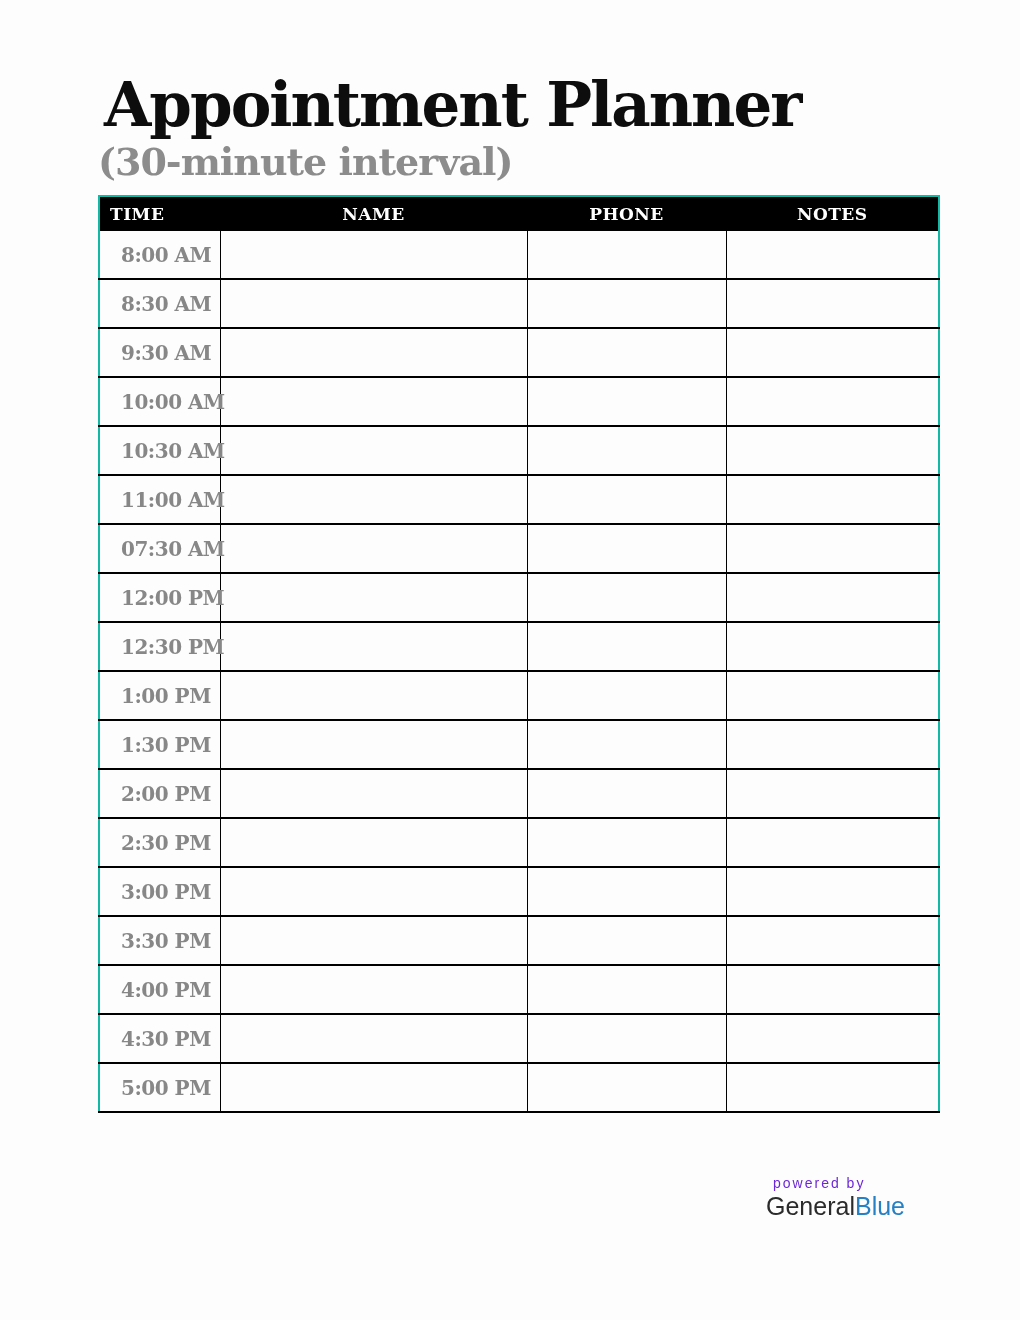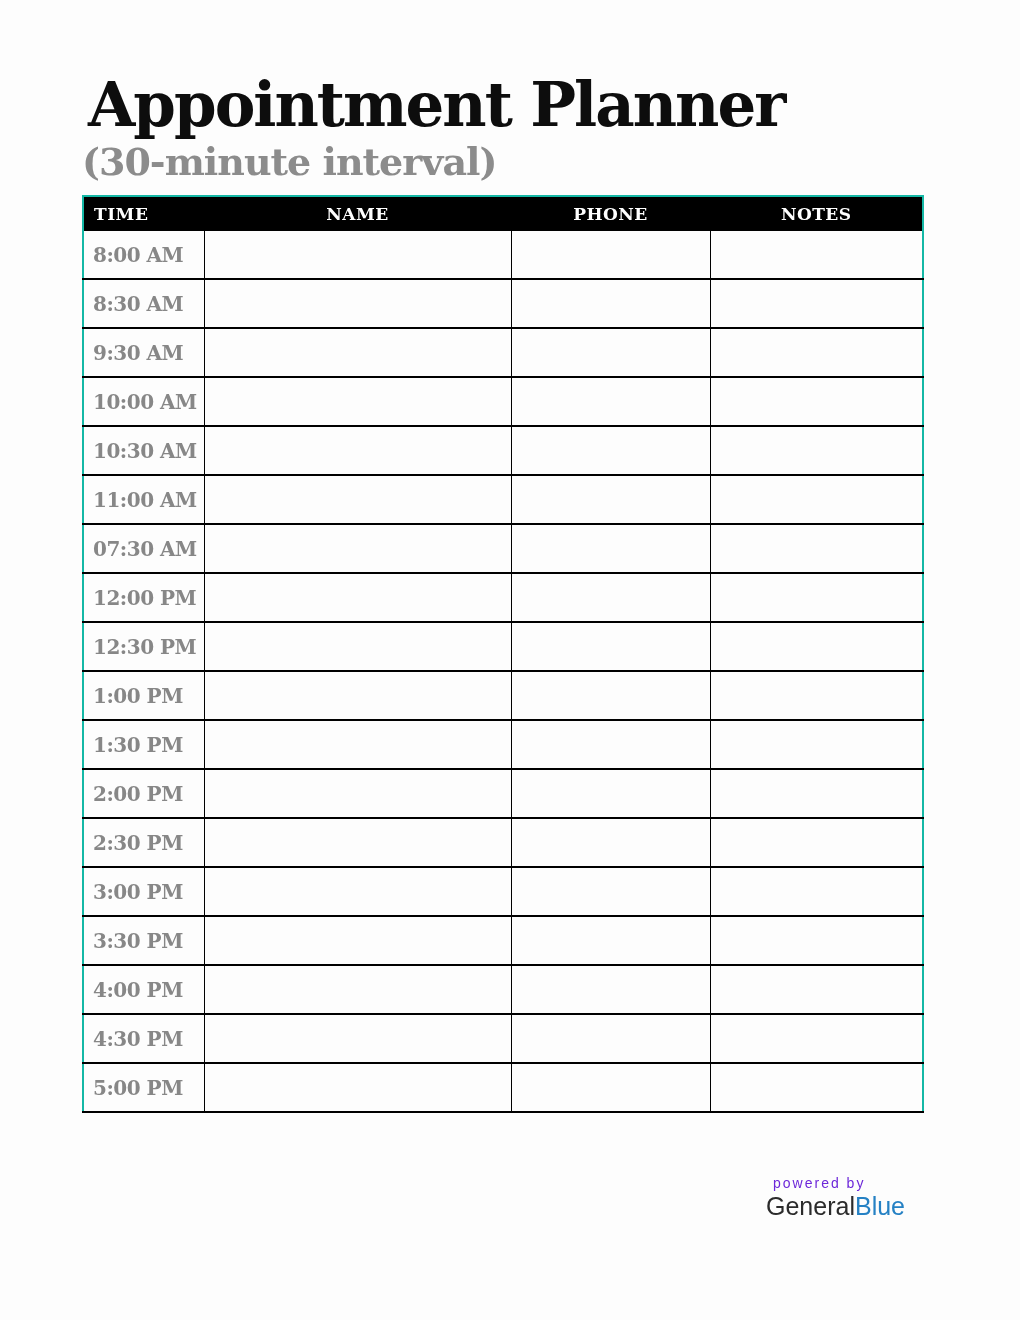--- a/index.html
+++ b/index.html
@@ -6,21 +6,21 @@
   .page {
     position:relative;
     width:1020px;
     height:1320px;
     background:#fdfdfd;
     overflow:hidden;
     font-family:"DejaVu Serif", serif;
   }
   .content {
     position:absolute;
-    left:82px;
+    left:98px;
     top:0;
     width:748px;
   }
   .title {
     margin:74px 0 0 6px;
     font-family:"DejaVu Serif", serif;
     font-weight:bold;
     font-size:61px;
     line-height:1.0;
     letter-spacing:-2px;
@@ -71,21 +71,21 @@
     border:1px solid #000000;
     border-bottom-width:2px;
     background:#fdfdfd;
   }
   table.planner td.time {
     color:#878787;
     font-family:"DejaVu Serif", serif;
     font-weight:bold;
     font-size:20px;
     letter-spacing:-0.5px;
-    padding-left:9px;
+    padding-left:21px;
     white-space:nowrap;
   }
   .footer {
     position:absolute;
     left:766px;
     top:1175px;
     font-family:"Liberation Sans", sans-serif;
   }
   .powered {
     margin-left:7px;

